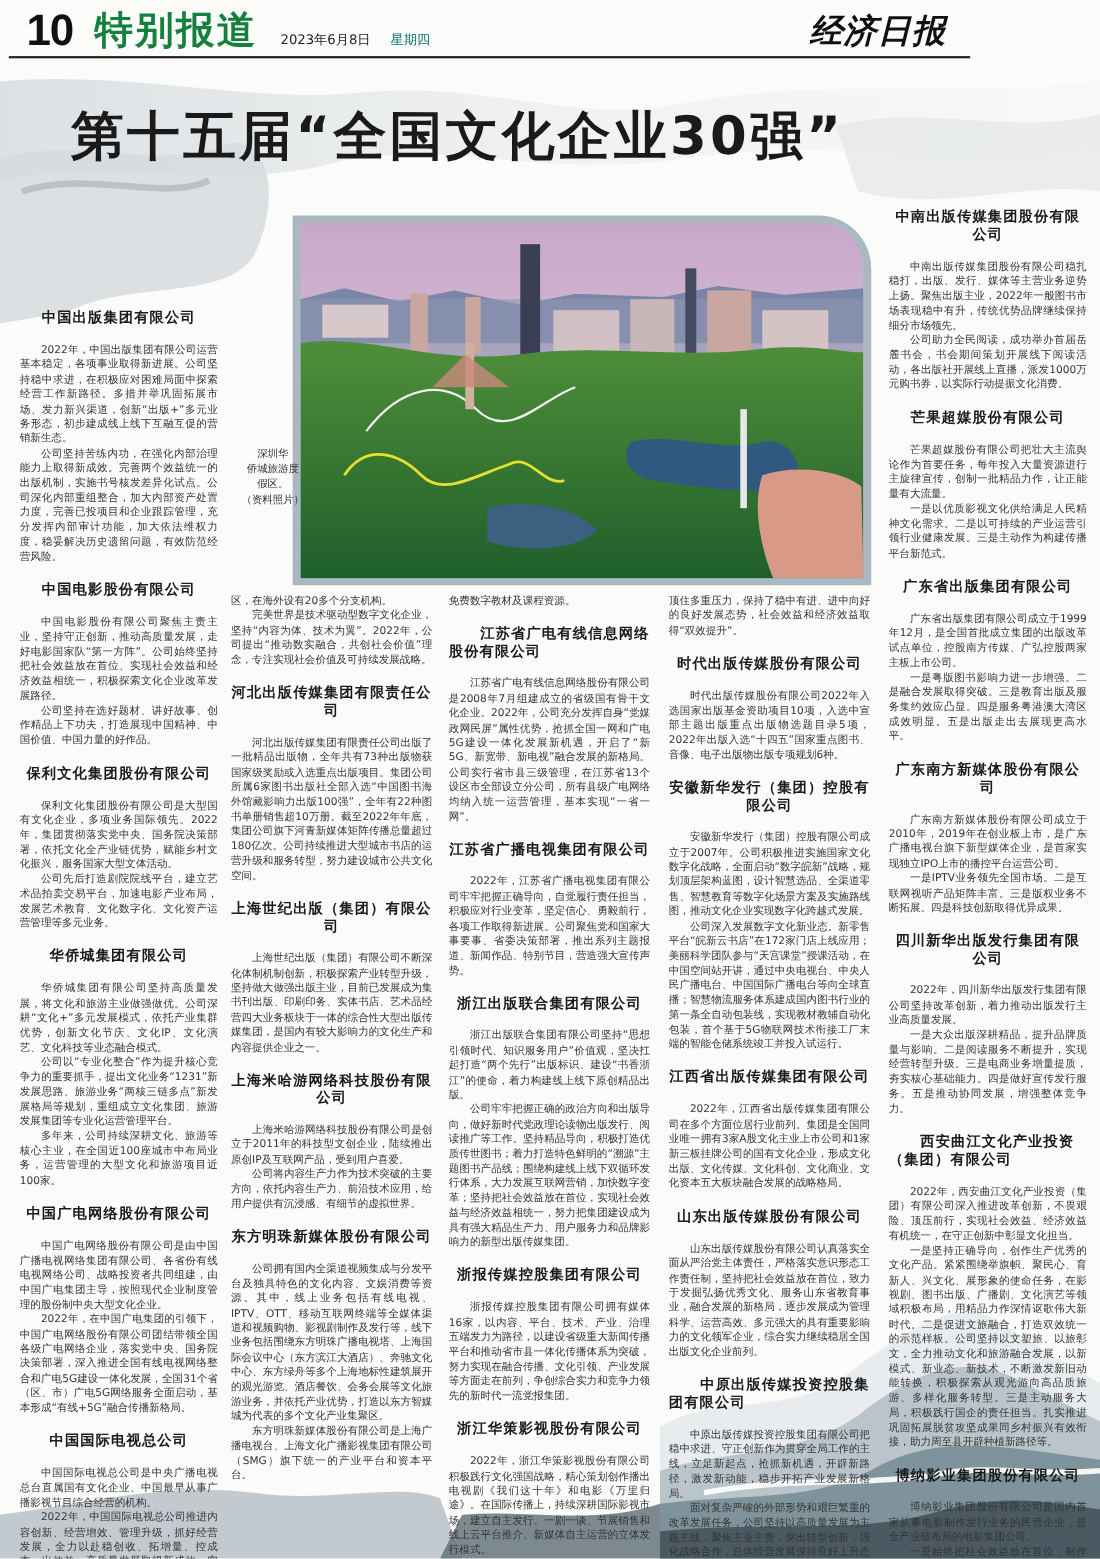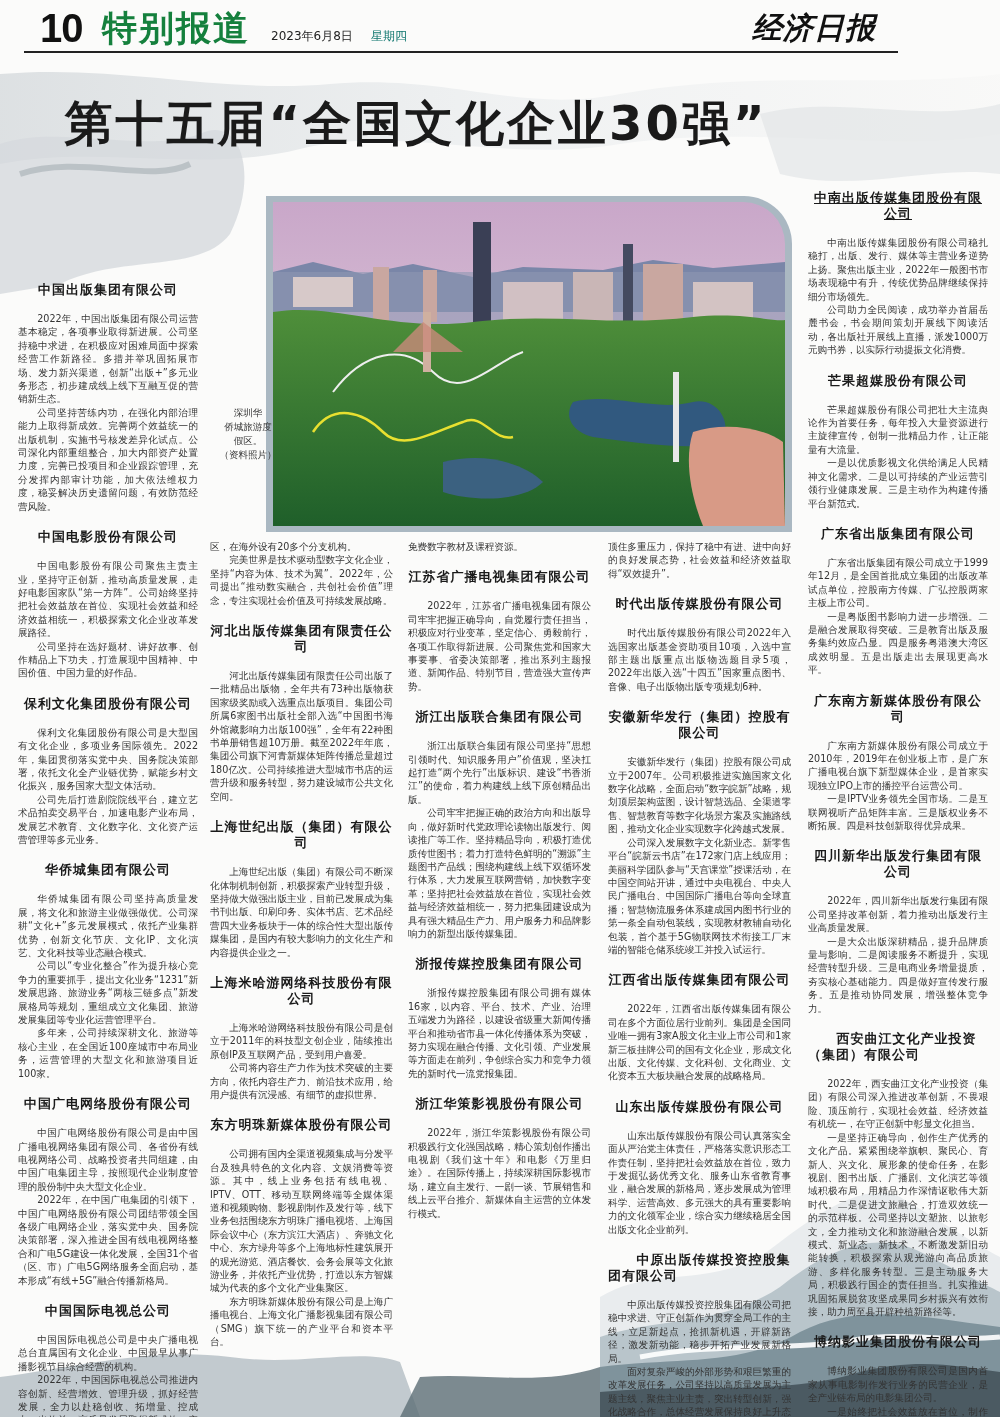--- a/index.html
+++ b/index.html
@@ -1,18 +1,18 @@
 <!DOCTYPE html>
 <html><head>
 <meta charset="utf-8">
 <style>
   html, body { margin:0; padding:0; }
   body { width:1000px; height:1417px; position:relative; background:#fbfbfa; overflow:hidden;
          font-family:"DejaVu Sans","Liberation Sans",sans-serif; color:#222; }
-  .masthead { position:absolute; left:16px; top:0; width:890px; height:52px; }
+  .masthead { position:absolute; left:0; top:0; width:890px; height:52px; }
   .page-num { position:absolute; left:24px; top:8px; font-family:"Liberation Sans",sans-serif; font-weight:bold; font-size:40px; line-height:40px; color:#111; letter-spacing:-1px; }
   .section-name { position:absolute; left:86px; top:9px; font-family:"DejaVu Serif",serif; font-weight:bold; font-size:35px; line-height:38px; color:#15803d; letter-spacing:2px; }
   .pub-date { position:absolute; left:255px; top:28px; font-size:12px; color:#222; }
   .pub-weekday { position:absolute; left:355px; top:28px; font-size:12px; color:#0f766e; }
   .brand { position:absolute; right:30px; top:8px; font-family:"DejaVu Serif",serif; font-weight:bold; font-style:italic; font-size:30px; color:#111; letter-spacing:1px; }
   .rule { position:absolute; left:8px; right:8px; top:51px; height:2px; background:#222; }
 
   .bg-ink { position:absolute; left:0; top:54px; width:1000px; height:240px; }
   .bg-mountains { position:absolute; left:0; bottom:0; width:1000px; height:300px; }
 
@@ -168,20 +168,24 @@
       <h3>东方明珠新媒体股份有限公司</h3>
       <p>公司拥有国内全渠道视频集成与分发平台及独具特色的文化内容、文娱消费等资源。其中，线上业务包括有线电视、IPTV、OTT、移动互联网终端等全媒体渠道和视频购物、影视剧制作及发行等，线下业务包括围绕东方明珠广播电视塔、上海国际会议中心（东方滨江大酒店）、奔驰文化中心、东方绿舟等多个上海地标性建筑展开的观光游览、酒店餐饮、会务会展等文化旅游业务，并依托产业优势，打造以东方智媒城为代表的多个文化产业集聚区。</p>
       <p>东方明珠新媒体股份有限公司是上海广播电视台、上海文化广播影视集团有限公司（SMG）旗下统一的产业平台和资本平台。</p>
     </div>
   </div>
 <div class="col" id="col3" style="left:408px; top:540px; width:183px;">
     <div>
       <p class="cont">免费数字教材及课程资源。</p>
     </div>
     <div>
+      <h3 class="left">江苏省广电有线信息网络股份有限公司</h3>
+      <p>江苏省广电有线信息网络股份有限公司是2008年7月组建成立的省级国有骨干文化企业。2022年，公司充分发挥自身“党媒政网民屏”属性优势，抢抓全国一网和广电5G建设一体化发展新机遇，开启了“新5G、新宽带、新电视”融合发展的新格局。公司实行省市县三级管理，在江苏省13个设区市全部设立分公司，所有县级广电网络均纳入统一运营管理，基本实现“一省一网”。</p>
+    </div>
+    <div>
       <h3>江苏省广播电视集团有限公司</h3>
       <p>2022年，江苏省广播电视集团有限公司牢牢把握正确导向，自觉履行责任担当，积极应对行业变革，坚定信心、勇毅前行，各项工作取得新进展。公司聚焦党和国家大事要事、省委决策部署，推出系列主题报道、新闻作品、特别节目，营造强大宣传声势。</p>
     </div>
     <div>
       <h3>浙江出版联合集团有限公司</h3>
       <p>浙江出版联合集团有限公司坚持“思想引领时代、知识服务用户”价值观，坚决扛起打造“两个先行”出版标识、建设“书香浙江”的使命，着力构建线上线下原创精品出版。</p>
       <p>公司牢牢把握正确的政治方向和出版导向，做好新时代党政理论读物出版发行、阅读推广等工作。坚持精品导向，积极打造优质传世图书；着力打造特色鲜明的“溯源”主题图书产品线；围绕构建线上线下双循环发行体系，大力发展互联网营销，加快数字变革；坚持把社会效益放在首位，实现社会效益与经济效益相统一，努力把集团建设成为具有强大精品生产力、用户服务力和品牌影响力的新型出版传媒集团。</p>
     </div>
     <div>
       <h3>浙报传媒控股集团有限公司</h3>
@@ -214,21 +218,21 @@
       <p>山东出版传媒股份有限公司认真落实全面从严治党主体责任，严格落实意识形态工作责任制，坚持把社会效益放在首位，致力于发掘弘扬优秀文化、服务山东省教育事业，融合发展的新格局，逐步发展成为管理科学、运营高效、多元强大的具有重要影响力的文化领军企业，综合实力继续稳居全国出版文化企业前列。</p>
     </div>
     <div>
       <h3 class="left">中原出版传媒投资控股集团有限公司</h3>
       <p>中原出版传媒投资控股集团有限公司把稳中求进、守正创新作为贯穿全局工作的主线，立足新起点，抢抓新机遇，开辟新路径，激发新动能，稳步开拓产业发展新格局。</p>
       <p>面对复杂严峻的外部形势和艰巨繁重的改革发展任务，公司坚持以高质量发展为主题主线，聚焦主业主责，突出转型创新，强化战略合作，总体经营发展保持良好上升态势。</p>
     </div>
   </div>
 <div class="col" id="col5" style="left:808px; top:190px; width:180px;">
     <div>
-      <h3 style="margin-top: 0px; text-decoration: underline;">中南出版传媒集团股份有限公司</h3>
+      <h3 style="margin-top: 0px;">中南出版传媒集团股份有限公司</h3>
       <p>中南出版传媒集团股份有限公司稳扎稳打，出版、发行、媒体等主营业务逆势上扬。聚焦出版主业，2022年一般图书市场表现稳中有升，传统优势品牌继续保持细分市场领先。</p>
       <p>公司助力全民阅读，成功举办首届岳麓书会，书会期间策划开展线下阅读活动，各出版社开展线上直播，派发1000万元购书券，以实际行动提振文化消费。</p>
     </div>
     <div>
       <h3>芒果超媒股份有限公司</h3>
       <p>芒果超媒股份有限公司把壮大主流舆论作为首要任务，每年投入大量资源进行主旋律宣传，创制一批精品力作，让正能量有大流量。</p>
       <p>一是以优质影视文化供给满足人民精神文化需求。二是以可持续的产业运营引领行业健康发展。三是主动作为构建传播平台新范式。</p>
     </div>
     <div>
       <h3>广东省出版集团有限公司</h3>

